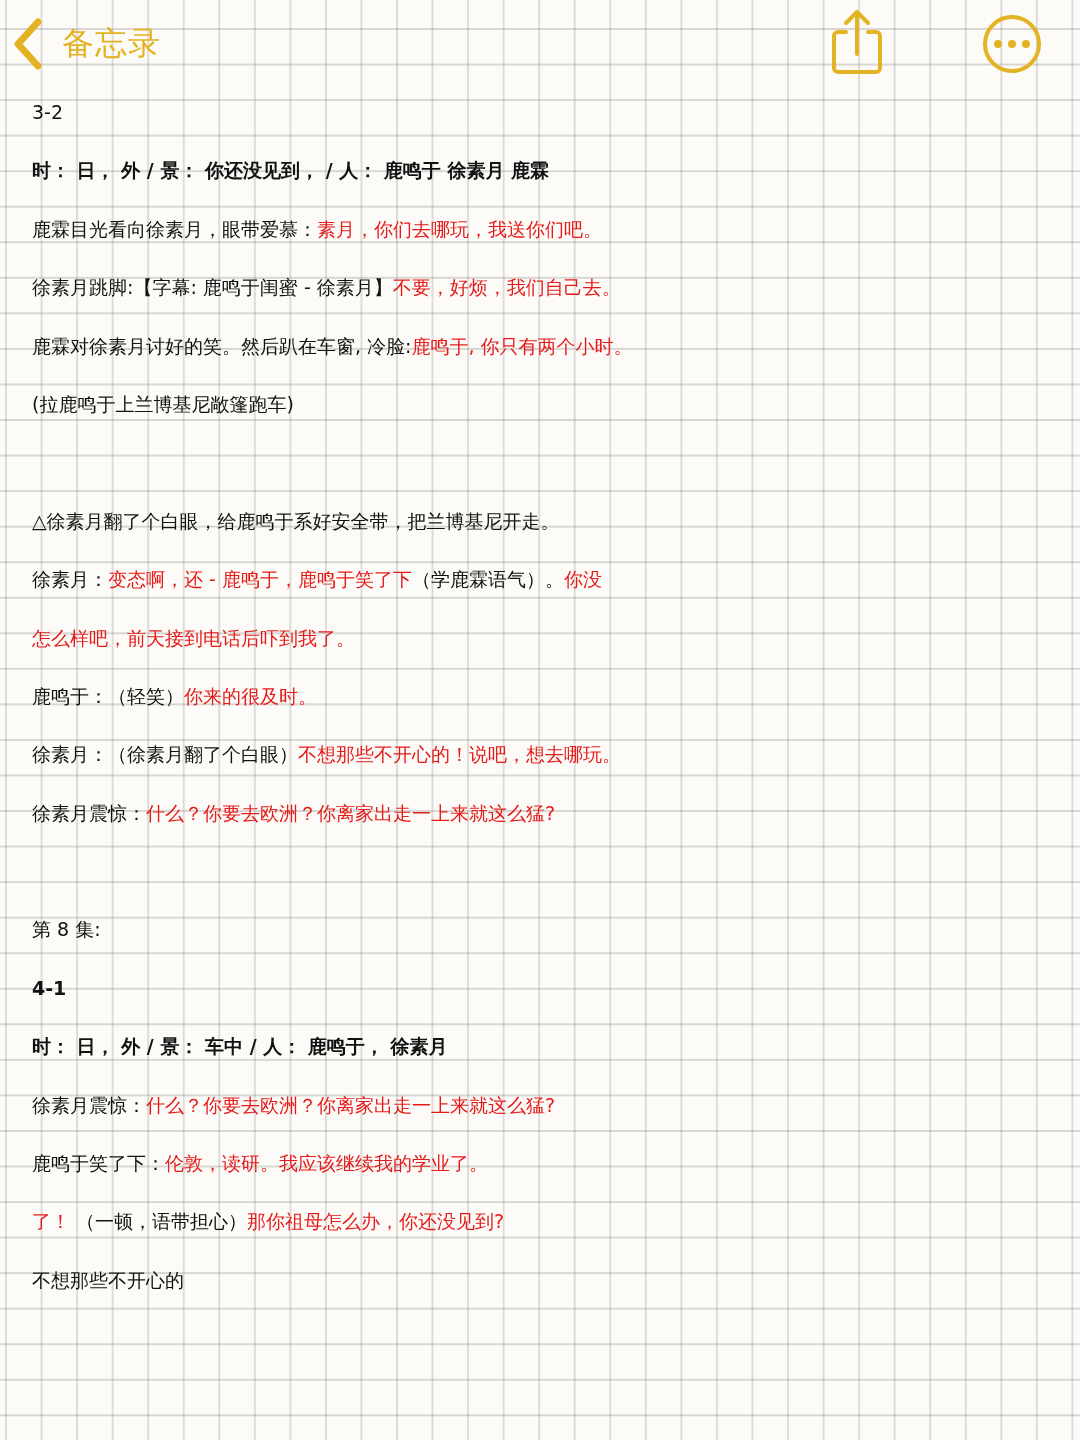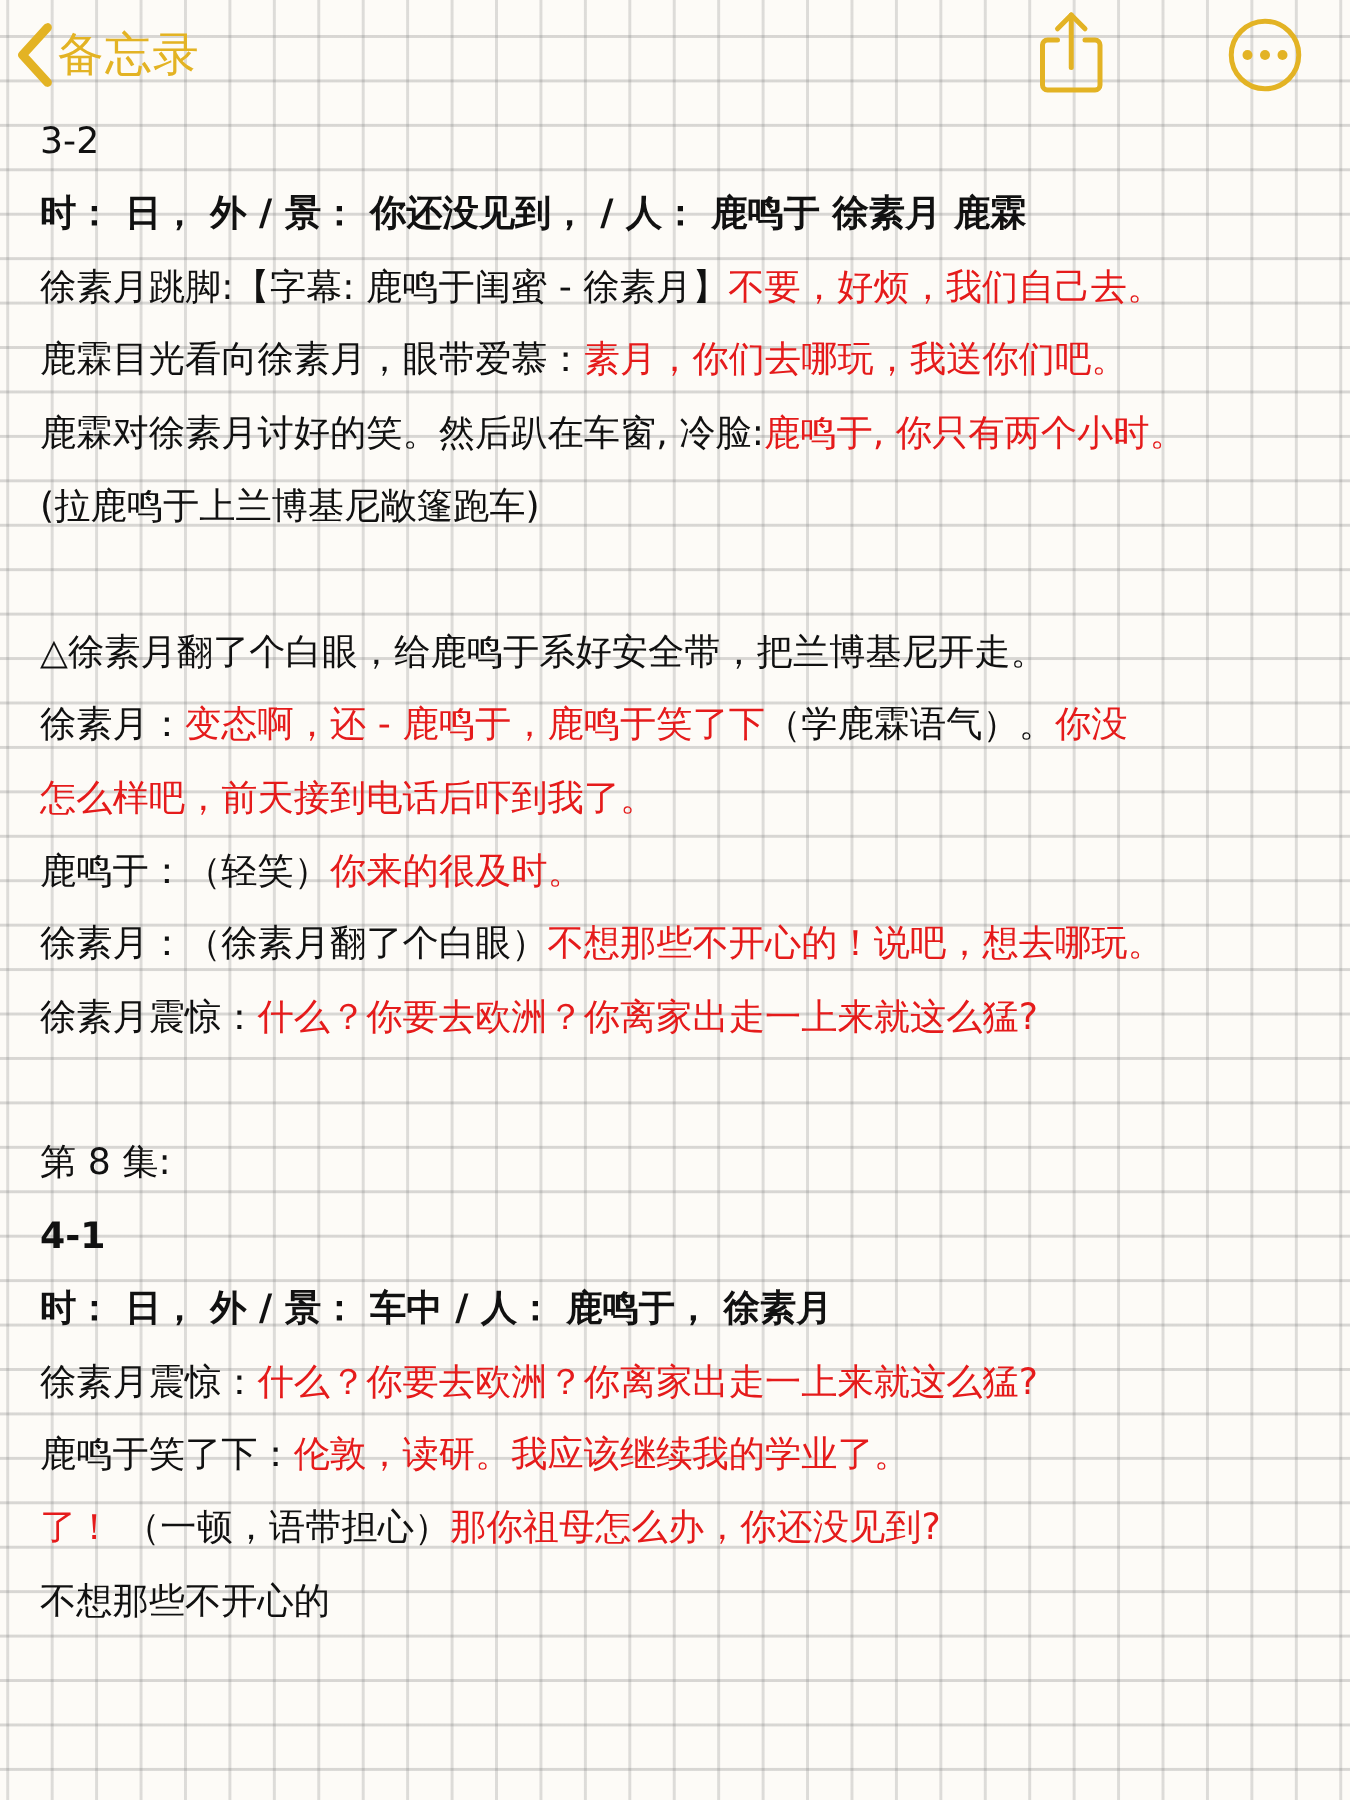--- a/index.html
+++ b/index.html
@@ -19,28 +19,28 @@
   }
   .topbar {
     position: absolute; left: 0; top: 0; width: 1080px; height: 90px;
   }
   .back-btn {
     position: absolute; left: 10px; top: 14px; height: 60px;
     display: flex; align-items: center; cursor: pointer;
   }
   .back-btn svg { display: block; }
   .back-label {
-    color: #e3b324; font-size: 37px; margin-left: 2px; letter-spacing: 1px;
+    color: #e3b324; font-size: 32px; margin-left: 18px; letter-spacing: 1px;
   }
   .icon-btn { position: absolute; cursor: pointer; }
   .share-btn { left: 828px; top: 6px; width: 56px; height: 70px; }
   .more-btn { left: 980px; top: 14px; width: 64px; height: 64px; }
   .content {
     position: absolute; left: 32px; top: 83px; width: 1030px;
-    font-size: 29px; line-height: 58.4px; color: #111;
+    font-size: 19px; line-height: 58.4px; color: #111;
     white-space: nowrap;
   }
   .line { height: 58.4px; }
   .bold { font-weight: bold; }
   .red { color: #e51b1b; }
 </style>
 </head>
 <body>
 
 <div class="topbar">
@@ -69,22 +69,22 @@
         <circle cx="32" cy="30" r="4" fill="#e3b324"></circle>
         <circle cx="46" cy="30" r="4" fill="#e3b324"></circle>
       </svg>
     </span>
   </div>
 </div>
 
 <div class="content" id="note-body">
     <div class="line"><span class="">3-2</span></div>
     <div class="line"><span class="bold">时： 日，  外 / 景： 你还没见到，  / 人： 鹿鸣于 徐素月 鹿霖</span></div>
+    <div class="line"><span class="">鹿霖目光看向徐素月，眼带爱慕：</span><span class="red">素月，你们去哪玩，我送你们吧。</span></div>
     <div class="line"><span class="">徐素月跳脚:【字幕: 鹿鸣于闺蜜 - 徐素月】</span><span class="red">不要，好烦，我们自己去。</span></div>
-    <div class="line"><span class="">鹿霖目光看向徐素月，眼带爱慕：</span><span class="red">素月，你们去哪玩，我送你们吧。</span></div>
     <div class="line"><span class="">鹿霖对徐素月讨好的笑。然后趴在车窗, 冷脸:</span><span class="red">鹿鸣于, 你只有两个小时。</span></div>
     <div class="line"><span class="">(拉鹿鸣于上兰博基尼敞篷跑车)</span></div>
     <div class="line"></div>
     <div class="line"><span class="">△徐素月翻了个白眼，给鹿鸣于系好安全带，把兰博基尼开走。</span></div>
     <div class="line"><span class="">徐素月：</span><span class="red">变态啊，还 - 鹿鸣于，鹿鸣于笑了下</span><span class="">（学鹿霖语气）。</span><span class="red">你没</span></div>
     <div class="line"><span class="red">怎么样吧，前天接到电话后吓到我了。</span></div>
     <div class="line"><span class="">鹿鸣于：（轻笑）</span><span class="red">你来的很及时。</span></div>
     <div class="line"><span class="">徐素月：（徐素月翻了个白眼）</span><span class="red">不想那些不开心的！说吧，想去哪玩。</span></div>
     <div class="line"><span class="">徐素月震惊：</span><span class="red">什么？你要去欧洲？你离家出走一上来就这么猛?</span></div>
     <div class="line"></div>

